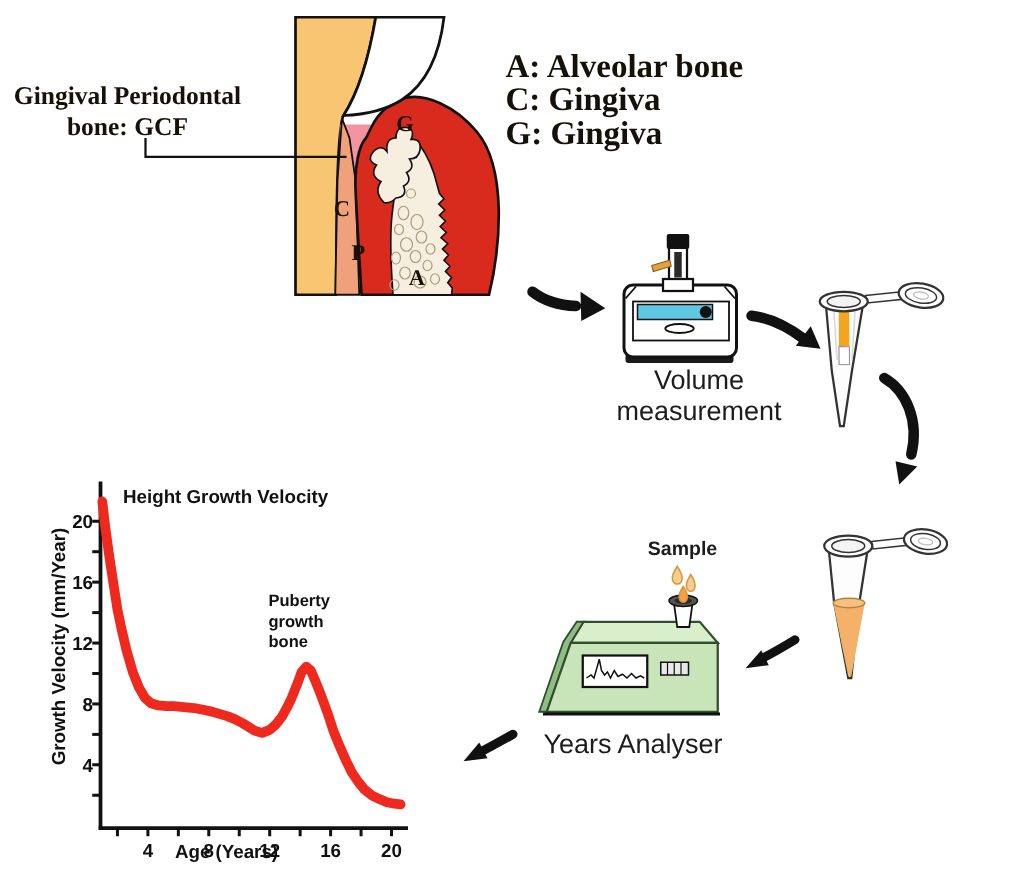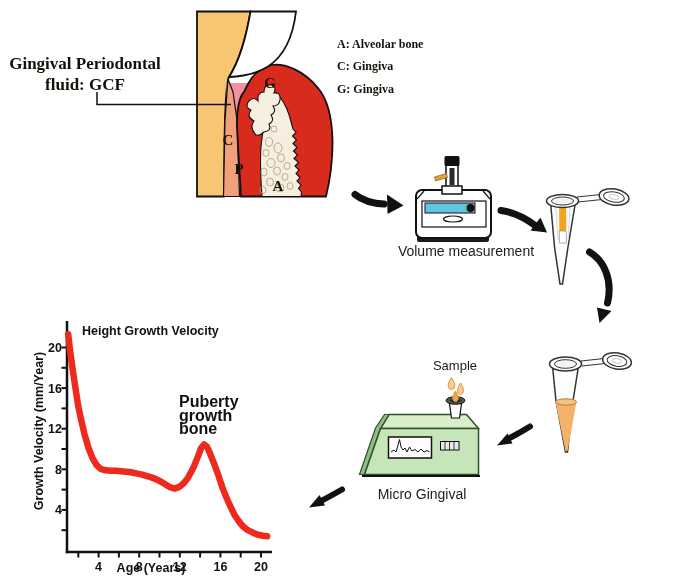--- a/index.html
+++ b/index.html
@@ -2,29 +2,29 @@
 <html><head>
 <meta charset="utf-8">
 <style>
   html,body{margin:0;padding:0;background:#fff;}
   #canvas{position:relative;width:681px;height:583px;background:#ffffff;overflow:hidden;
           font-family:"Liberation Sans",sans-serif;color:#111;}
   #art{position:absolute;left:0;top:0;}
   .abs{position:absolute;}
   .serifbold{font-family:"Liberation Serif",serif;font-weight:bold;color:#151008;}
   .gcf{left:2px;top:53px;width:166px;text-align:center;font-size:17px;line-height:21px;}
-  .legend{left:337px;top:33px;font-size:12px;line-height:22.4px;}
-  .caption{font-size:14px;color:#1c1c1c;text-align:center;}
+  .legend{left:337px;top:33px;font-size:22px;line-height:22.4px;}
+  .caption{font-size:18px;color:#1c1c1c;text-align:center;}
   .cap-volume{left:386px;top:243px;width:160px;}
   .cap-biomarker{left:601px;top:274px;width:80px;font-size:13px;line-height:14.5px;}
-  .cap-sample{left:423px;top:358px;width:64px;font-size:13px;}
+  .cap-sample{left:423px;top:358px;width:64px;font-size:13px;font-weight:bold;}
   .cap-analyser{left:357px;top:486px;width:130px;}
   .chartbold{font-weight:bold;font-size:12.5px;color:#111;}
   .chart-title{left:82px;top:324px;width:160px;text-align:left;}
-  .puberty{left:179px;top:395px;font-size:16px;line-height:13.5px;}
+  .puberty{left:179px;top:395px;font-size:11px;line-height:13.5px;}
   .ylab{left:-71px;top:423px;width:222px;height:16px;text-align:center;transform:rotate(-90deg);}
   .xlab{left:96px;top:561px;width:110px;text-align:center;}
   .tletter{font-family:"Liberation Serif",serif;font-weight:bold;font-size:15px;color:#1c1005;
            width:16px;text-align:center;}
   .tick{font-family:"Liberation Sans",sans-serif;font-weight:bold;font-size:12.5px;fill:#111;}
 </style>
 </head>
 <body>
 
 <div id="canvas">
@@ -182,40 +182,40 @@
         <text x="62" y="473.8" text-anchor="end" class="tick">8</text>
         <text x="62" y="433.2" text-anchor="end" class="tick">12</text>
         <text x="62" y="392.6" text-anchor="end" class="tick">16</text>
         <text x="62" y="352" text-anchor="end" class="tick">20</text>
         <polyline points="68.2,334.3 70.2,351.6 72.7,369.8 75.3,387.1 78.3,406.4 81.3,420.6 84.4,433.8 88.5,448.0 92.5,458.1 96.6,465.2 100.6,468.8 105.7,470.3 110.8,470.8 115.9,470.8 120.9,471.3 126.0,471.8 131.1,472.3 136.2,473.4 141.2,474.4 146.3,475.9 151.4,477.4 156.5,479.4 161.5,482.0 165.6,484.5 169.7,487.1 174.7,488.6 179.8,486.6 183.9,483.0 187.9,477.9 191.0,472.3 194.0,466.3 198.1,456.1 201.1,448.0 204.2,444.4 207.2,447.0 210.3,454.1 214.3,464.2 218.4,475.4 222.4,487.6 226.5,497.7 230.6,506.9 234.6,515.0 238.7,521.1 242.7,526.1 247.8,530.2 252.9,532.7 258.0,534.8 263.0,535.8 267.1,536.3" fill="none" stroke="#EE2A1E" stroke-width="6.5" stroke-linecap="round" stroke-linejoin="round"></polyline>
       </g>
   </svg>
 
   <div class="abs serifbold gcf">
     <div>Gingival Periodontal</div>
-    <div>fluid: GCF</div>
+    <div>bone: GCF</div>
   </div>
 
   <div class="abs serifbold legend">
     <div>A: Alveolar bone</div>
     <div>C: Gingiva</div>
     <div>G: Gingiva</div>
   </div>
 
   <div class="abs tletter" style="left:262px;top:75px;">G</div>
   <div class="abs tletter" style="left:220px;top:132px;">C</div>
   <div class="abs tletter" style="left:231px;top:161px;">P</div>
   <div class="abs tletter" style="left:270px;top:178px;">A</div>
 
   <div class="abs caption cap-volume">Volume measurement</div>
 
 
   <div class="abs caption cap-sample">Sample</div>
 
-  <div class="abs caption cap-analyser">Micro Gingival</div>
+  <div class="abs caption cap-analyser">Years Analyser</div>
 
   <div class="abs chartbold chart-title">Height Growth Velocity</div>
 
   <div class="abs chartbold puberty">
     <div>Puberty</div>
     <div>growth</div>
     <div>bone</div>
   </div>
 
   <div class="abs chartbold ylab">Growth Velocity (mm/Year)</div>

